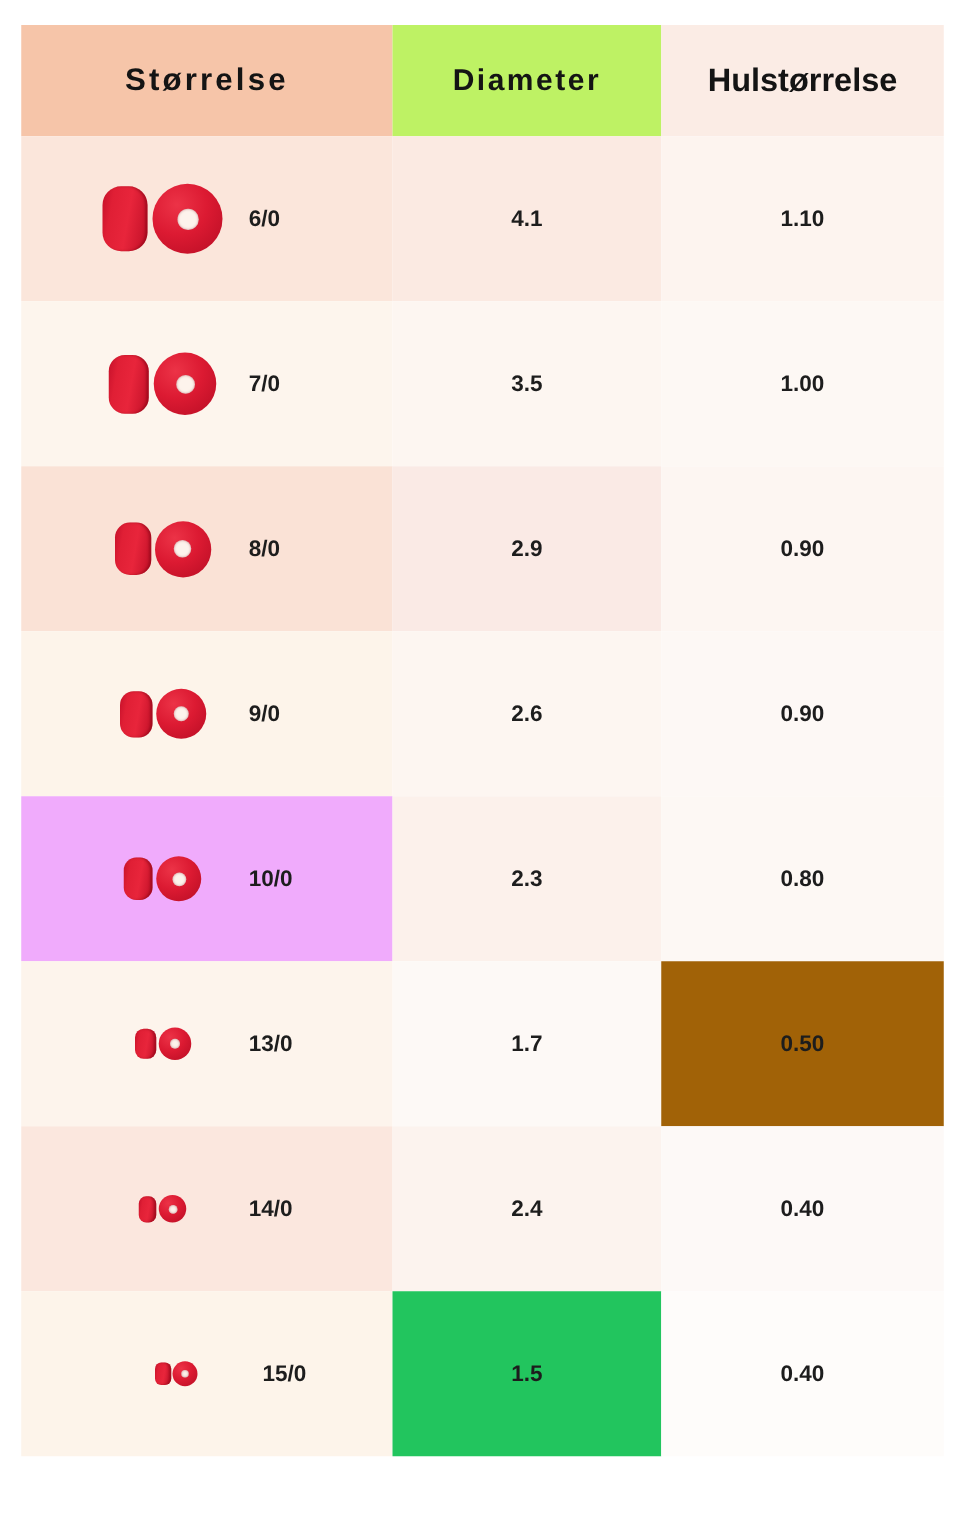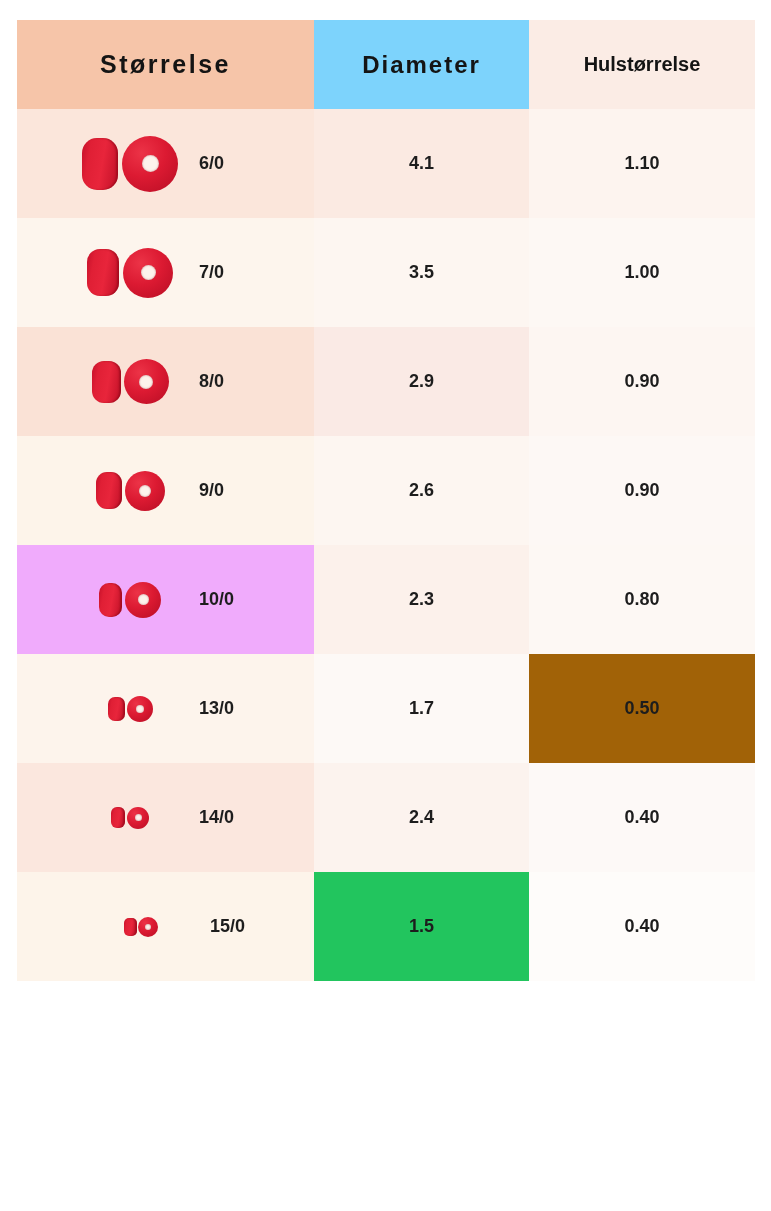--- a/index.html
+++ b/index.html
@@ -43,48 +43,48 @@
     color: #141414;
     font-size: 25px;
   }
 
   th.h-size {
     background: #f6c5a9;
     letter-spacing: 2.5px;
     font-size: 25px;
   }
   th.h-diam {
-    background: #7dd3fc;
+    background: #bef264;
     letter-spacing: 2.0px;
     font-size: 24px;
   }
   th.h-hole {
     background: #fbece5;
     letter-spacing: 0px;
-    font-size: 20px;
+    font-size: 26px;
   }
 
   tbody td {
     padding: 0;
     margin: 0;
     height: 109px;
     vertical-align: middle;
     font-size: 18px;
     font-weight: bold;
     color: #1d1d1d;
     text-align: center;
   }
 
   
   td.size-cell .size-inner {
     display: flex;
     align-items: center;
     justify-content: flex-start;
     padding-left: 58px;
-    height: 109px;
+    height: 132px;
     box-sizing: border-box;
   }
   .bead-icon {
     display: flex;
     align-items: center;
     justify-content: center;
     width: 110px;
     flex: 0 0 110px;
   }
   .bead-side {

